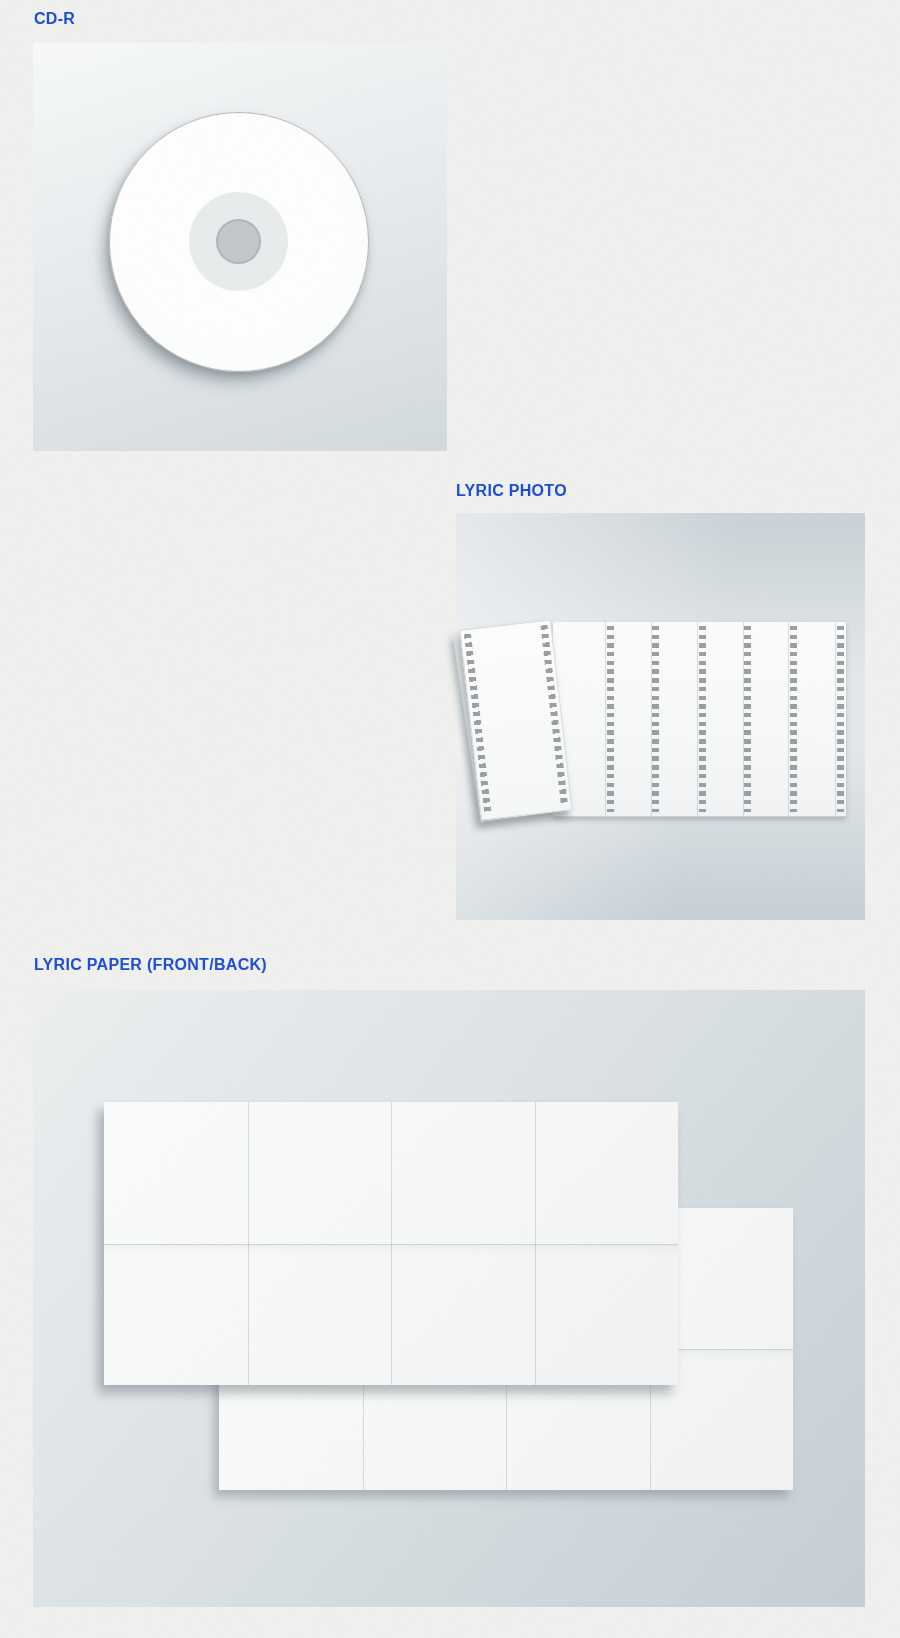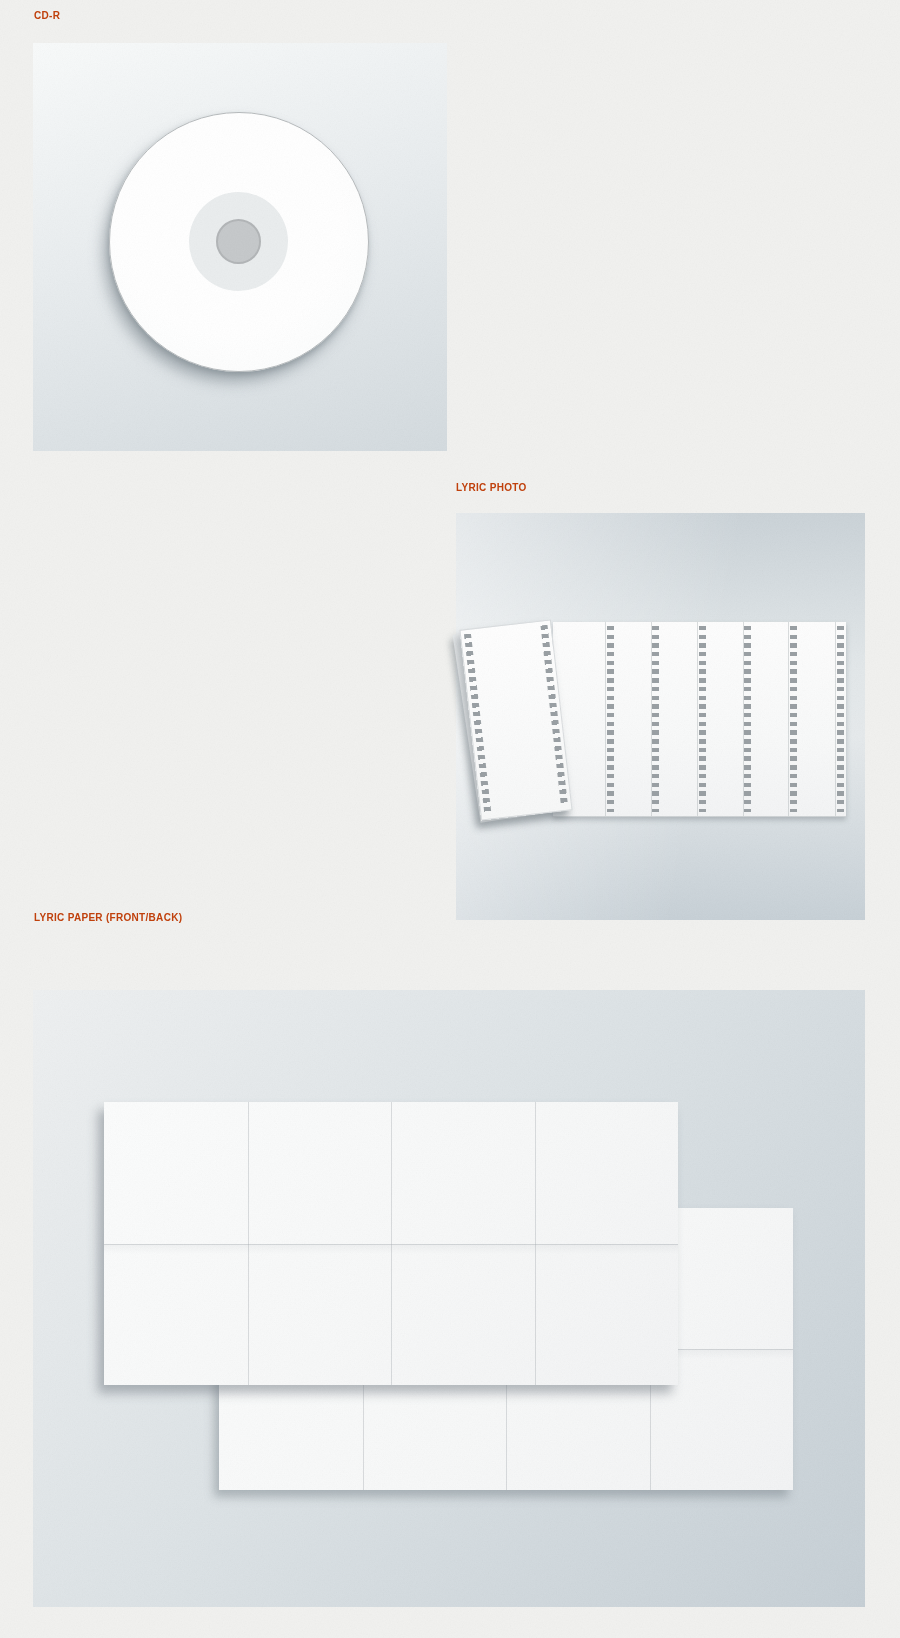--- a/index.html
+++ b/index.html
@@ -3,21 +3,21 @@
 <meta charset="utf-8">
 <style>
   html,body{margin:0;padding:0;}
   body{
     width:900px;height:1638px;position:relative;overflow:hidden;
     background:#f1f1ef;
     font-family:"Liberation Sans", sans-serif;
   }
   .section-label{
     position:absolute;
-    font-size:10px;font-weight:700;color:#c2410c;letter-spacing:.3px;
+    font-size:16px;font-weight:700;color:#1d4ed8;letter-spacing:.3px;
     white-space:nowrap;
   }
   .panel{position:absolute;}
 
   
   .panel-cd{
     left:33px;top:43px;width:414px;height:408px;
     background:linear-gradient(163deg,#f8fafa 0%,#e9edef 45%,#d4dbdf 100%);
   }
   .cd-disc{
@@ -129,21 +129,21 @@
     <div class="perf-col" style="left:236.5px;"></div>
     <div class="perf-col" style="left:283.5px;"></div>
   </div>
   <div class="film-strip-under"></div>
   <div class="film-strip-tilted">
     <div class="perf-col perf-left"></div>
     <div class="perf-col perf-right"></div>
   </div>
 </div>
 
-<span class="section-label" style="left:34px;top:912px;text-align:center;">LYRIC PAPER (FRONT/BACK)</span>
+<span class="section-label" style="left:34px;top:956px;text-align:center;">LYRIC PAPER (FRONT/BACK)</span>
 
 <div class="panel panel-lyric">
   <div class="lyric-sheet sheet-back">
     <div class="fold-v v1"></div>
     <div class="fold-v v2"></div>
     <div class="fold-v v3"></div>
     <div class="fold-shade"></div>
     <div class="fold-h"></div>
   </div>
   <div class="lyric-sheet sheet-front">

